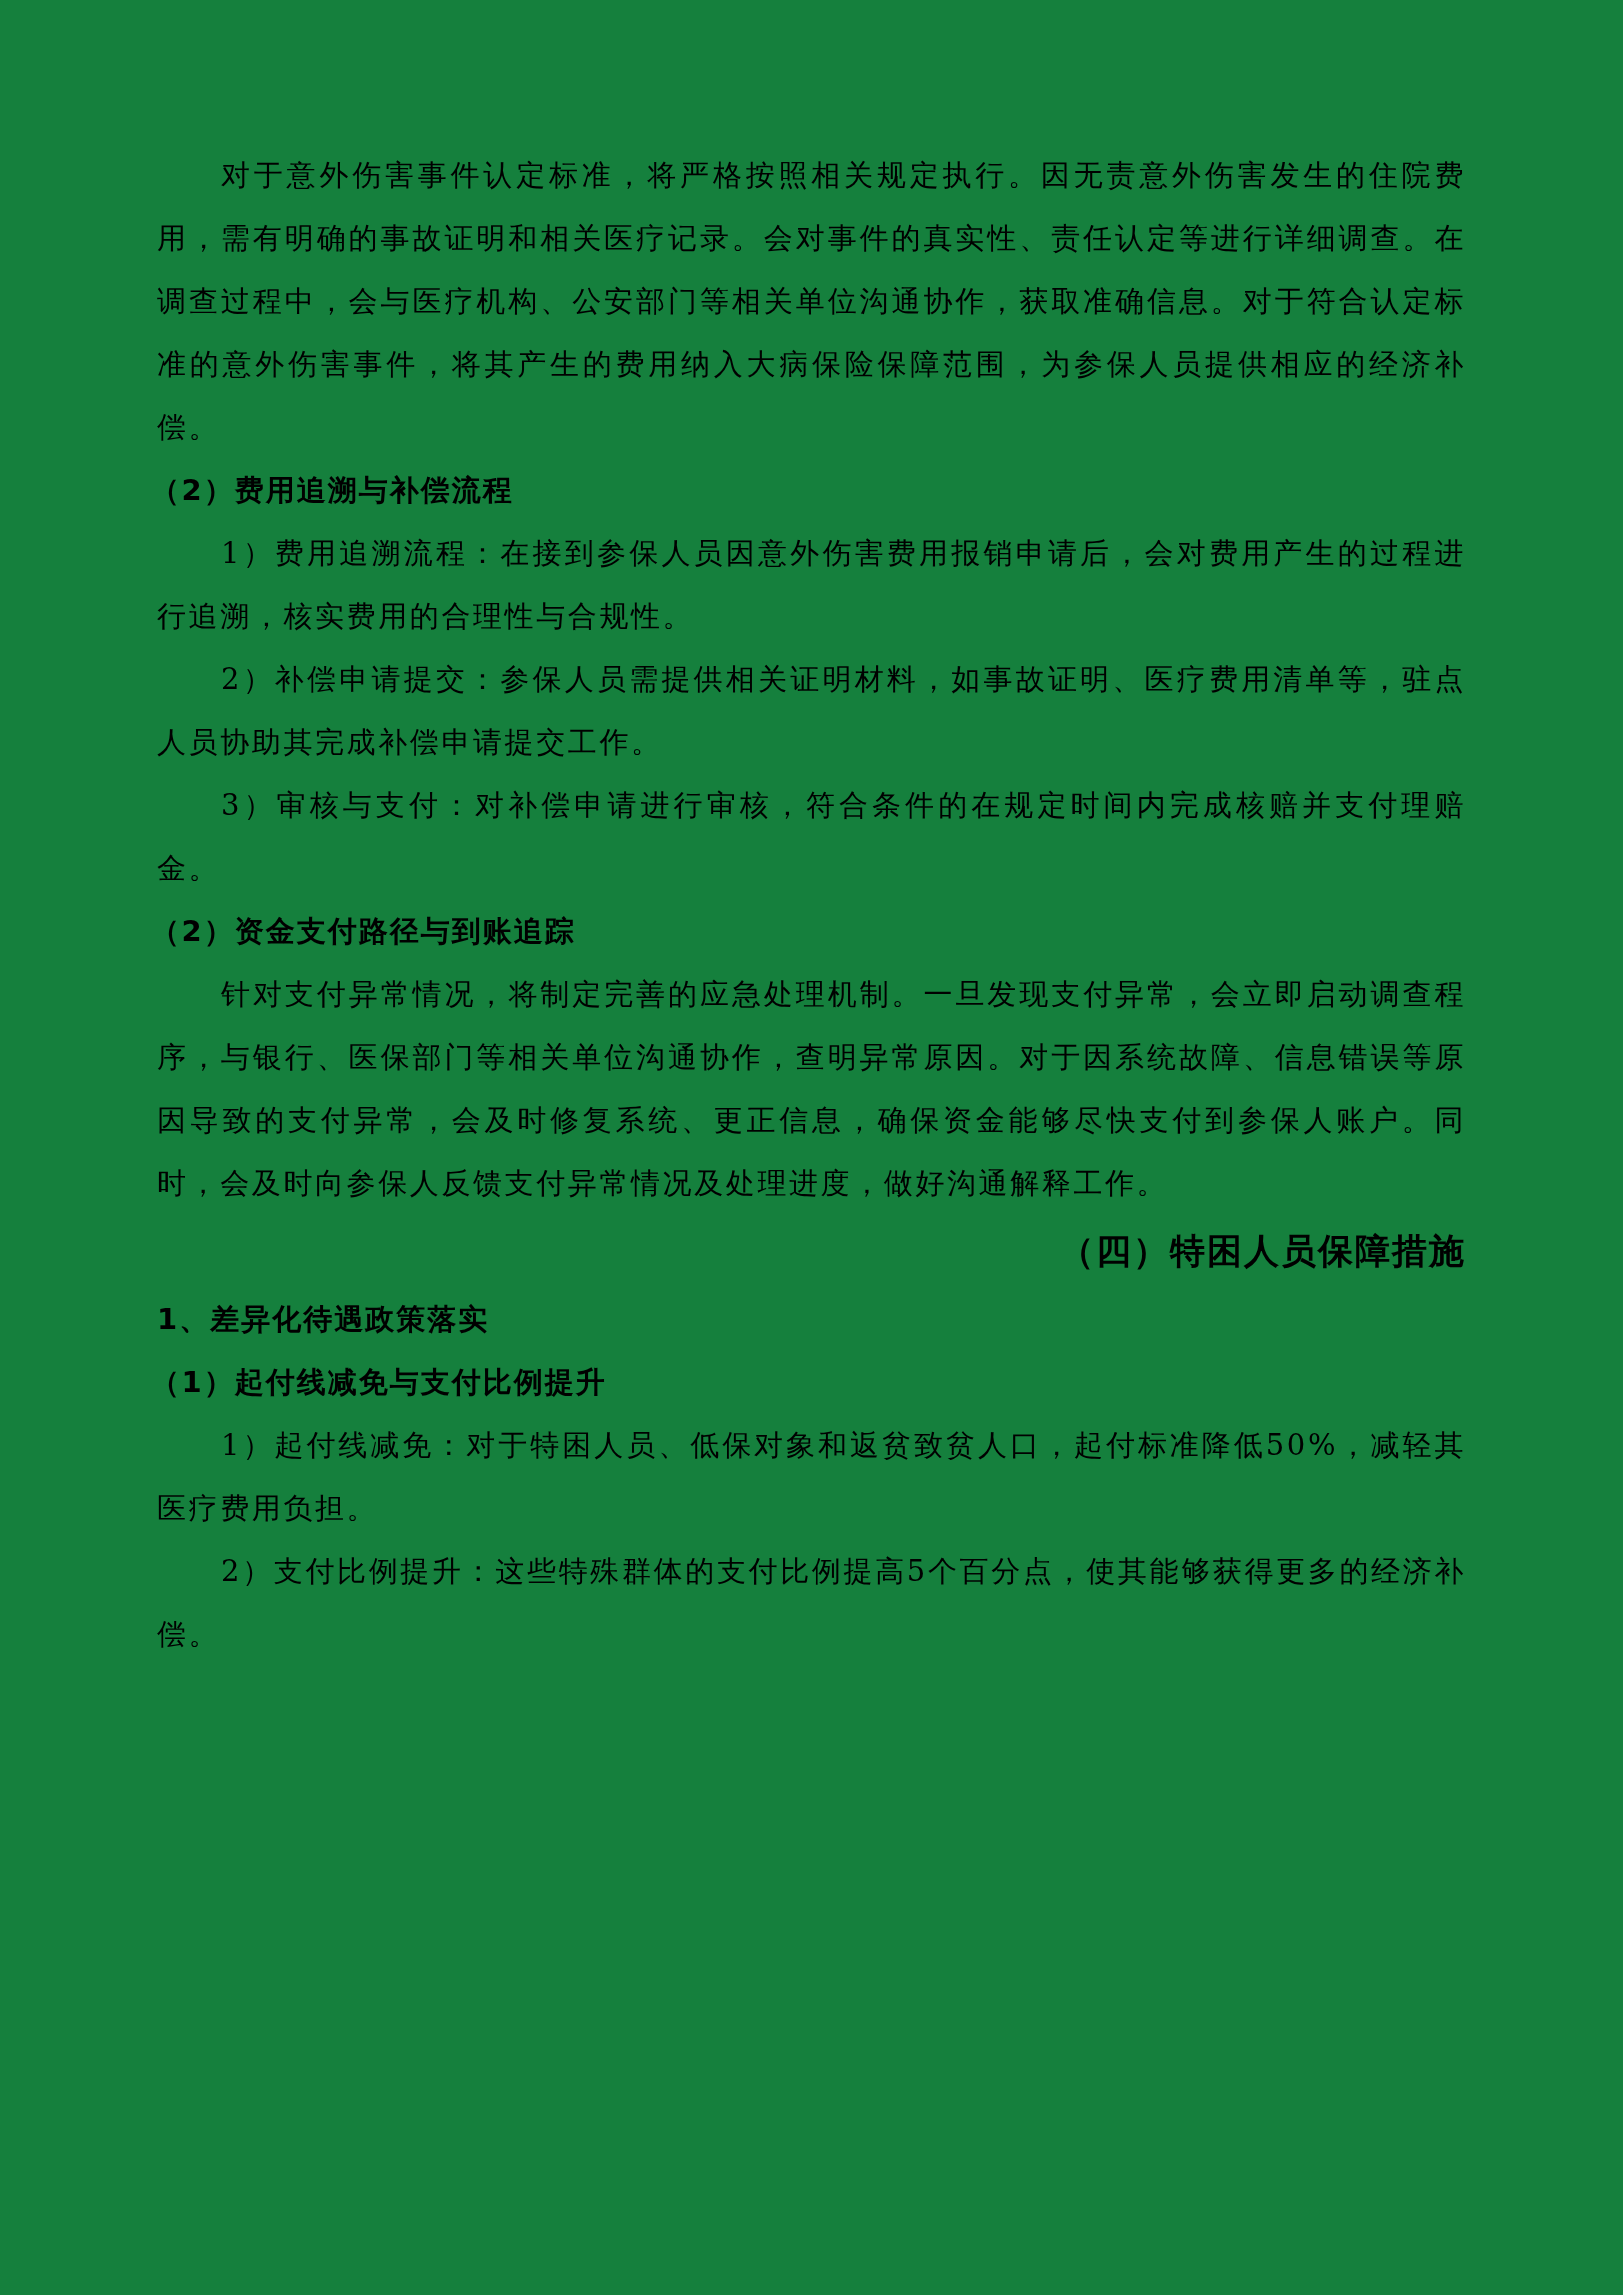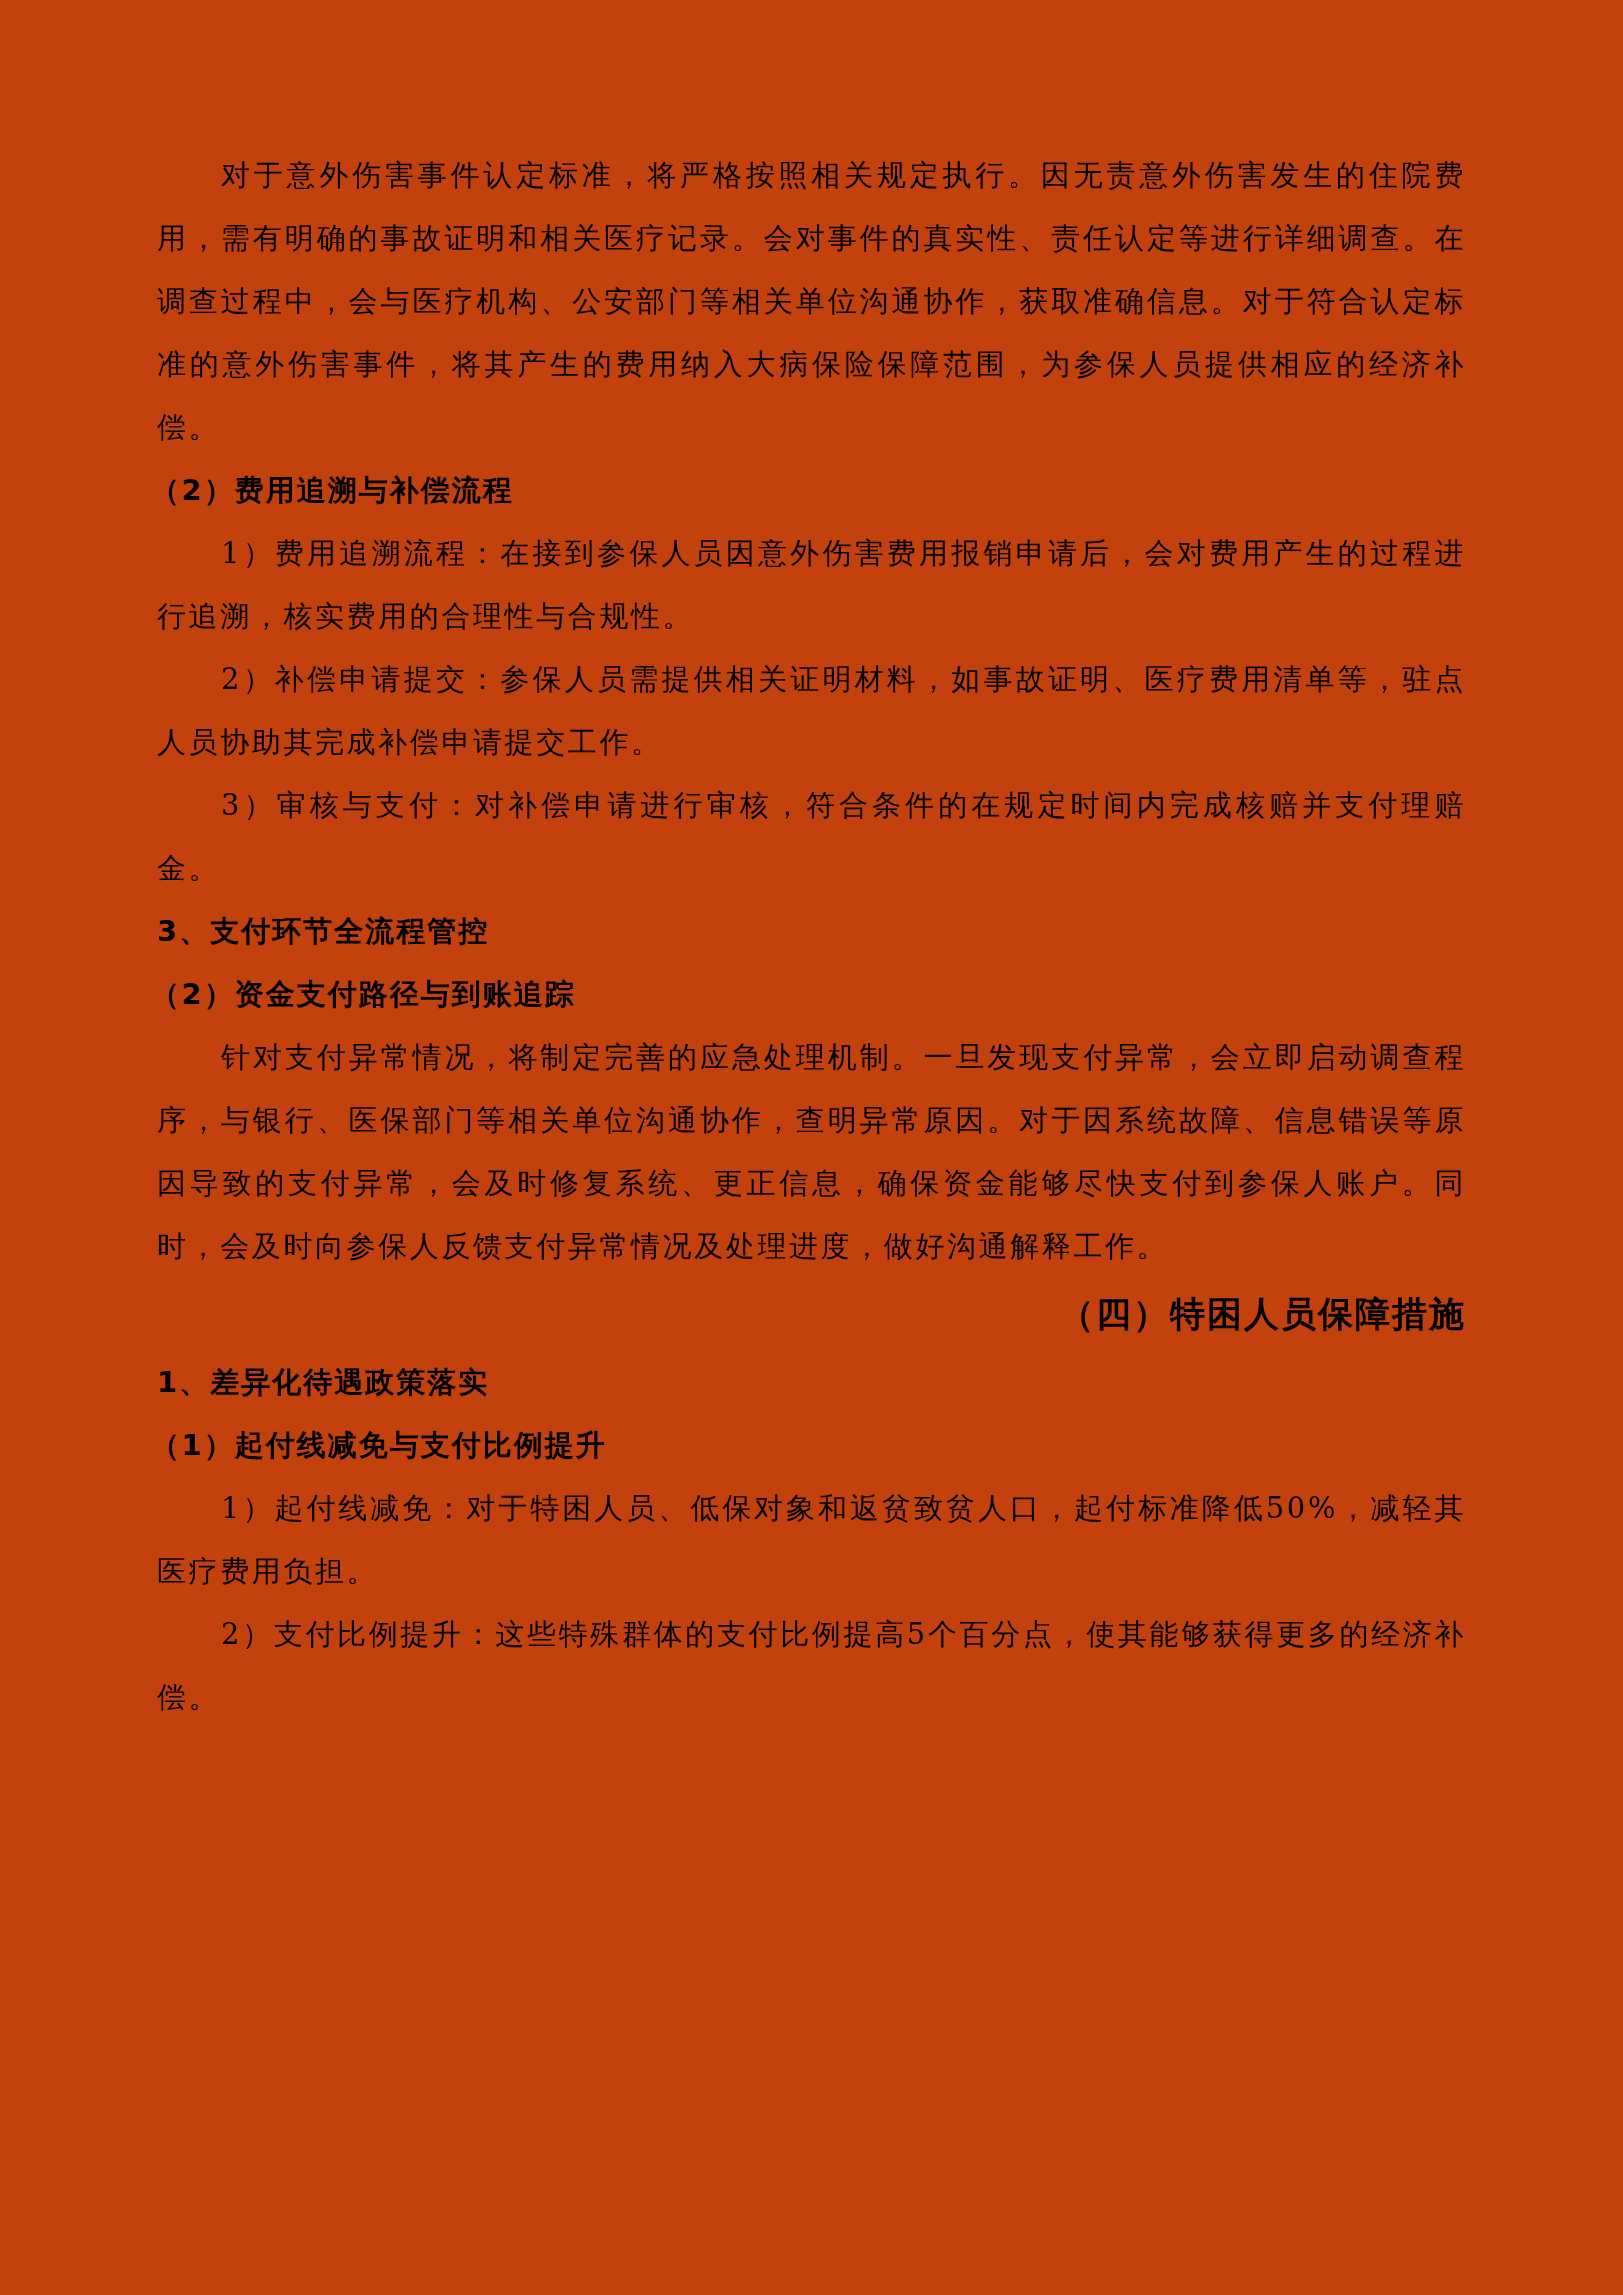--- a/index.html
+++ b/index.html
@@ -14,21 +14,21 @@
     overflow: hidden;
     color: #000000;
     font-family: "DejaVu Serif", "Liberation Serif", serif;
   }
   .page {
     position: absolute;
     left: 0;
     top: 0;
     width: 1623px;
     height: 2295px;
-    background: #c2410c;
+    background: #15803d;
   }
   .content {
     position: absolute;
     left: 157px;
     top: 144px;
     width: 1309px;
   }
   .p {
     font-size: 29px;
     line-height: 63px;
@@ -71,21 +71,20 @@
     <p class="p indent">对于意外伤害事件认定标准，将严格按照相关规定执行。因无责意外伤害发生的住院费用，需有明确的事故证明和相关医疗记录。会对事件的真实性、责任认定等进行详细调查。在调查过程中，会与医疗机构、公安部门等相关单位沟通协作，获取准确信息。对于符合认定标准的意外伤害事件，将其产生的费用纳入大病保险保障范围，为参保人员提供相应的经济补偿。</p>
 
     <h3 class="h3 paren">（2）费用追溯与补偿流程</h3>
 
     <p class="p indent">1）费用追溯流程：在接到参保人员因意外伤害费用报销申请后，会对费用产生的过程进行追溯，核实费用的合理性与合规性。</p>
 
     <p class="p indent">2）补偿申请提交：参保人员需提供相关证明材料，如事故证明、医疗费用清单等，驻点人员协助其完成补偿申请提交工作。</p>
 
     <p class="p indent">3）审核与支付：对补偿申请进行审核，符合条件的在规定时间内完成核赔并支付理赔金。</p>
 
-    <h3 class="h3">3、支付环节全流程管控</h3>
 
     <h3 class="h3 paren">（2）资金支付路径与到账追踪</h3>
 
 
 
     <p class="p indent">针对支付异常情况，将制定完善的应急处理机制。一旦发现支付异常，会立即启动调查程序，与银行、医保部门等相关单位沟通协作，查明异常原因。对于因系统故障、信息错误等原因导致的支付异常，会及时修复系统、更正信息，确保资金能够尽快支付到参保人账户。同时，会及时向参保人反馈支付异常情况及处理进度，做好沟通解释工作。</p>
 
     <h2 class="h2">（四）特困人员保障措施</h2>
 
     <h3 class="h3">1、差异化待遇政策落实</h3>

